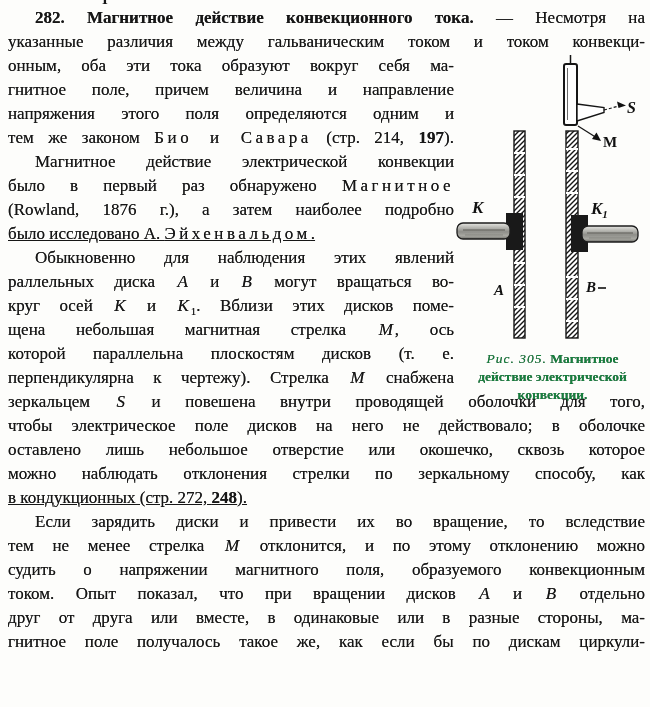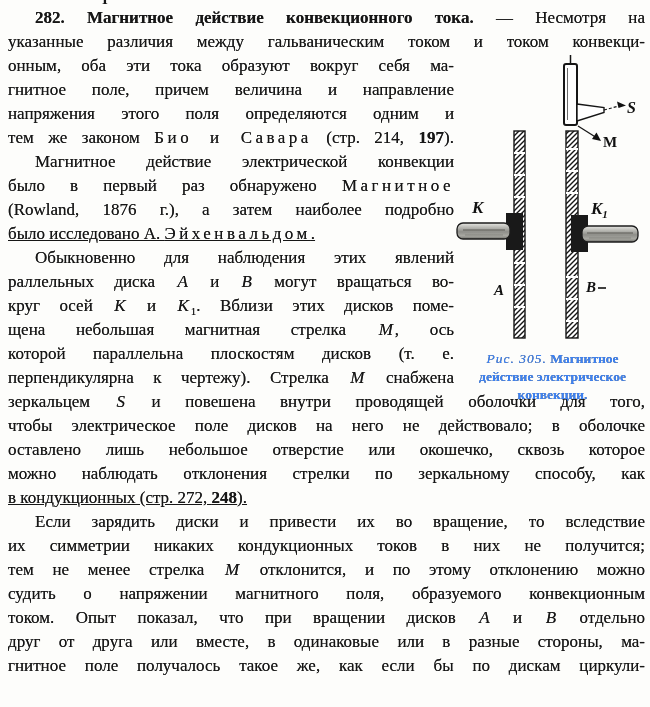--- a/index.html
+++ b/index.html
@@ -30,21 +30,21 @@
   .seg-i  { font-style:italic; padding:0 2px; }
   .seg-sp { letter-spacing:3.5px; }
   .seg-sub{ font-size:11px; vertical-align:-4px; }
 
   
   .figure { position:absolute; left:455px; top:55px; width:195px; }
   .figcaption {
     margin-top:1px; width:195px;
     text-align:center;
     font-size:13.5px; font-weight:bold; line-height:18px;
-    color:#3b82f6;
+    color:#15803d;
     text-shadow:0 0 0.5px rgba(20,20,20,0.7);
   }
   .cap-ref { font-style:italic; font-weight:normal; letter-spacing:1px; }
 
   
   .artifact {
     position:absolute; left:101px; top:0; width:16px; height:7px;
     overflow:hidden; font-size:16px; font-weight:bold; line-height:16px;
   }
   .artifact span { display:block; margin-top:-9px; }
@@ -74,21 +74,20 @@
       <div class="line narrow"><span class="seg">круг осей </span><span class="seg-i">K</span><span class="seg"> и </span><span class="seg-i">K</span><span class="seg-sub">1</span><span class="seg">. Вблизи этих дисков поме-</span></div>
       <div class="line narrow"><span class="seg">щена небольшая магнитная стрелка </span><span class="seg-i">M</span><span class="seg">, ось</span></div>
       <div class="line narrow"><span class="seg">которой параллельна плоскостям дисков (т. е.</span></div>
       <div class="line narrow"><span class="seg">перпендикулярна к чертежу). Стрелка </span><span class="seg-i">M</span><span class="seg"> снабжена</span></div>
       <div class="line full"><span class="seg">зеркальцем </span><span class="seg-i">S</span><span class="seg"> и повешена внутри проводящей оболочки для того,</span></div>
       <div class="line full"><span class="seg">чтобы электрическое поле дисков на него не действовало; в оболочке</span></div>
       <div class="line full"><span class="seg">оставлено лишь небольшое отверстие или окошечко, сквозь которое</span></div>
       <div class="line full"><span class="seg">можно наблюдать отклонения стрелки по зеркальному способу, как</span></div>
       <div class="line full nj"><span class="seg">в кондукционных (стр. 272, </span><span class="seg-b">248</span><span class="seg">).</span></div>
       <div class="line full ind"><span class="seg">Если зарядить диски и привести их во вращение, то вследствие</span></div>
-      <div class="line full"><span class="seg">их симметрии никаких кондукционных токов в них не получится;</span></div>
       <div class="line full"><span class="seg">тем не менее стрелка </span><span class="seg-i">M</span><span class="seg"> отклонится, и по этому отклонению можно</span></div>
       <div class="line full"><span class="seg">судить о напряжении магнитного поля, образуемого конвекционным</span></div>
       <div class="line full"><span class="seg">током. Опыт показал, что при вращении дисков </span><span class="seg-i">A</span><span class="seg"> и </span><span class="seg-i">B</span><span class="seg"> отдельно</span></div>
       <div class="line full"><span class="seg">друг от друга или вместе, в одинаковые или в разные стороны, ма-</span></div>
       <div class="line full"><span class="seg">гнитное поле получалось такое же, как если бы по дискам циркули-</span></div>
     </div>
 
   <div class="figure">
     <svg width="195" height="290" viewBox="0 0 195 290" xmlns="http://www.w3.org/2000/svg">
       <defs>
@@ -149,18 +148,18 @@
       <text x="148" y="92" font-size="15" font-weight="bold" fill="#111111">M</text>
       <text x="17" y="158" font-size="17" font-weight="bold" font-style="italic" fill="#111111">K</text>
       <text x="136" y="159" font-size="17" font-weight="bold" font-style="italic" fill="#111111"><tspan>K</tspan><tspan font-size="11" dy="4">1</tspan></text>
       <text x="39" y="240" font-size="15" font-weight="bold" font-style="italic" fill="#111111">A</text>
       <text x="131" y="237" font-size="15" font-weight="bold" font-style="italic" fill="#111111">B</text>
       <path d="M143,233 h8" stroke="#111111" stroke-width="1.6"></path>
     </svg>
 
     <div class="figcaption">
       <div><span class="cap-ref">Рис. 305.</span> <span>Магнитное</span></div>
-      <div>действие электрическое</div>
+      <div>действие электрической</div>
       <div>конвекции.</div>
     </div>
   </div>
 
 </div>
 
 </body></html>

